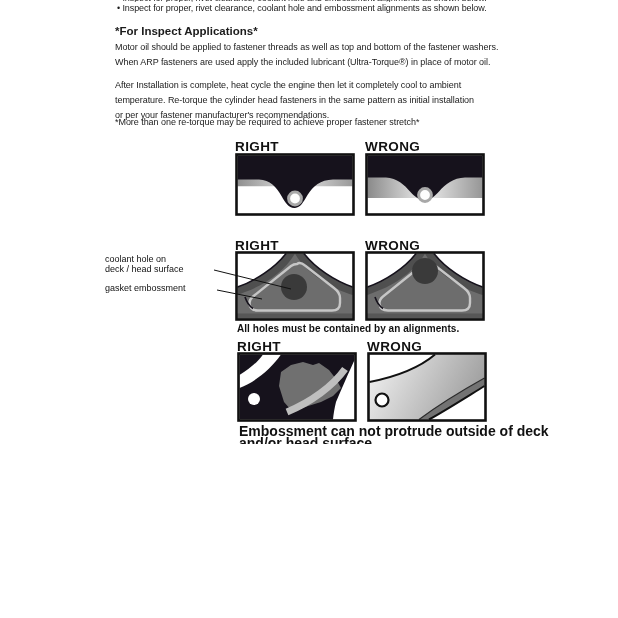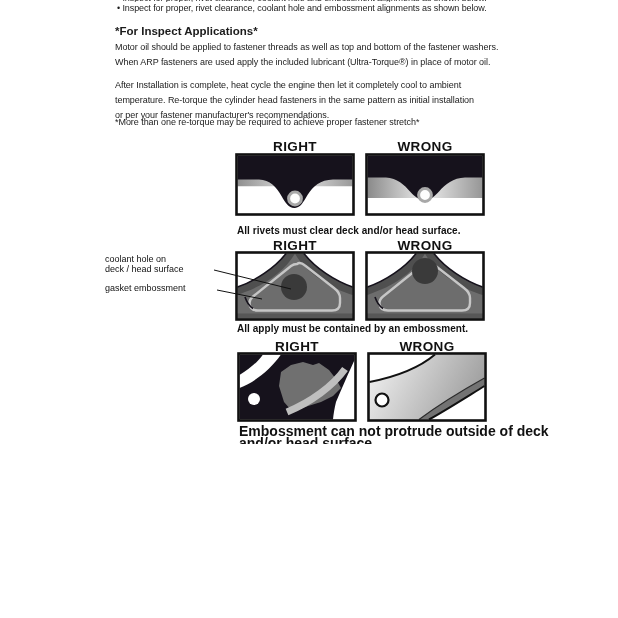--- a/index.html
+++ b/index.html
@@ -11,21 +11,21 @@
   
   .sliver{left:117px;top:0;width:392px;height:2px;overflow:hidden;}
   .sliver .inner{margin-top:-7.2px;font-size:9px;letter-spacing:-0.1px;white-space:nowrap;color:#2a2a2a;}
   .bullet-line{left:117px;top:3px;font-size:9px;letter-spacing:-0.1px;white-space:nowrap;}
   .diesel-heading{left:115px;top:25px;font-size:11.5px;font-weight:bold;letter-spacing:0;}
   .body-para{left:115px;font-size:9px;line-height:15px;letter-spacing:-0.05px;}
   .p-motor{top:40px;}
   .p-heat{top:78px;}
   .note-line{left:115px;top:117px;font-size:9px;letter-spacing:-0.05px;white-space:nowrap;}
   
-  .rw-label{width:120px;text-align:center;font-size:13.5px;font-weight:bold;letter-spacing:0.4px;color:#111;}
+  .rw-label{width:120px;font-size:13.5px;font-weight:bold;letter-spacing:0.4px;color:#111;}
   .caption{font-size:10px;font-weight:bold;letter-spacing:0.05px;color:#111;white-space:nowrap;}
   .caption2{font-size:14px;font-weight:bold;line-height:12px;color:#111;}
   .diag{display:block;}
   
   .annot{font-size:9px;line-height:9.5px;color:#111;}
   
   .warranty-title{left:100px;top:483px;font-size:5.8px;font-weight:bold;}
   .fine{left:100px;width:424px;font-size:5.3px;line-height:5.7px;color:#222;}
   .w-p1{top:495px;}
   .w-p2{top:536px;}
@@ -75,21 +75,20 @@
       </linearGradient>
     </defs>
     <rect x="1.5" y="1.5" width="117" height="60" fill="#ffffff"></rect>
     <rect x="2.5" y="24" width="115" height="21" fill="url(#deck2)"></rect>
     <rect x="2.5" y="45" width="115" height="16" fill="#ffffff"></rect>
     <path d="M2.5,2.5 H117.5 V24.5 H100 C88,25 80.5,31 74,38.5 C69.5,43.5 66,46.5 60,47 C54.5,47.4 50,44 45.5,39 C39.5,32 32,25 21,24.5 H2.5 Z" fill="#16121c"></path>
     <circle cx="60" cy="42" r="6.4" fill="#fdfdfd" stroke="#a8a8a8" stroke-width="3"></circle>
     <rect x="1.5" y="1.5" width="117" height="60" fill="none" stroke="#111" stroke-width="2.6"></rect>
   </svg>
 
-  <div class="abs caption" style="left:237px;top:225px;">All rivets must clear deck and/or head surface.</div>
 
   <div class="abs rw-label" style="left:235px;top:238px;">RIGHT</div>
   <div class="abs rw-label" style="left:365px;top:238px;">WRONG</div>
 
   <div class="abs annot" style="left:105px;top:255px;width:107px;">coolant hole on<br>deck / head surface</div>
   <div class="abs annot" style="left:105px;top:284px;width:110px;">gasket embossment</div>
 
   <svg class="abs" style="left:210px;top:260px;pointer-events:none;z-index:5;" width="90" height="45" viewBox="0 0 90 45">
     <line x1="4" y1="10" x2="81" y2="29" stroke="#111" stroke-width="1"></line>
     <line x1="7" y1="30" x2="52" y2="39" stroke="#111" stroke-width="1"></line>
@@ -114,21 +113,21 @@
     <path d="M2.5,36 C20,30 40,17 51,2.5 L60,2.5 C50,20 30,34 10,41 L2.5,44 Z" fill="#4f4f4f"></path>
     <path d="M69,2.5 C80,17 100,30 117.5,36 L117.5,44 C98,38 70,22 60,2.5 Z" fill="#4f4f4f"></path>
     <path d="M62,13 C64,11.5 67,12 70,14.5 L99,37 C103,40 105,43 105,47 L105,52 C105,57 102,59.5 97,59.5 L23,59.5 C18,59.5 15,57 14.5,53 C14.2,50 15.5,47.5 18,45.5 L56,15 C58,13.5 60,13 62,13 Z" fill="none" stroke="#c6c6c6" stroke-width="2.4"></path>
     <circle cx="60" cy="20" r="13" fill="#3a3a3a"></circle>
     <path d="M10,46 C12,52 14,55 18,57.5" fill="none" stroke="#16121c" stroke-width="1.6"></path>
     <rect x="2.5" y="62.5" width="115" height="5" fill="#575757"></rect>
     <path d="M2.5,36 C20,30 40,17 51,2.5 M69,2.5 C80,17 100,30 117.5,36" fill="none" stroke="#16121c" stroke-width="1.6"></path>
     <rect x="1.5" y="1.5" width="117" height="67" fill="none" stroke="#111" stroke-width="2.6"></rect>
   </svg>
 
-  <div class="abs caption" style="left:237px;top:323px;">All apply must be contained by an embossment.</div>
+  <div class="abs caption" style="left:237px;top:323px;">All holes must be contained by an alignments.</div>
 
   <div class="abs rw-label" style="left:237px;top:339px;">RIGHT</div>
   <div class="abs rw-label" style="left:367px;top:339px;">WRONG</div>
 
   <svg class="abs diag" style="left:237px;top:352px;" width="120" height="70" viewBox="0 0 120 70">
     <rect x="1.5" y="1.5" width="117" height="67" fill="#ffffff"></rect>
     <path d="M2.5,2.5 H117.5 V8 C112,20 105,36 99,50 C97.5,56 96.5,62 96,67.5 L2.5,67.5 Z" fill="#16121c"></path>
     <path d="M26,2.5 L44,2.5 C34,17 18,30 2.5,36 L2.5,23 C12,17 20,11 26,2.5 Z" fill="#ffffff"></path>
     <path d="M44,20 L54,13 L66,10 L76,13 L82,11 L92,18 L99,27 L104,36 L96,44 L84,50 L68,55 L54,58 L47,50 L42,34 Z" fill="#707070"></path>
     <path d="M50,60 C74,50 96,34 108,17" fill="none" stroke="#bfbfbf" stroke-width="7"></path>

